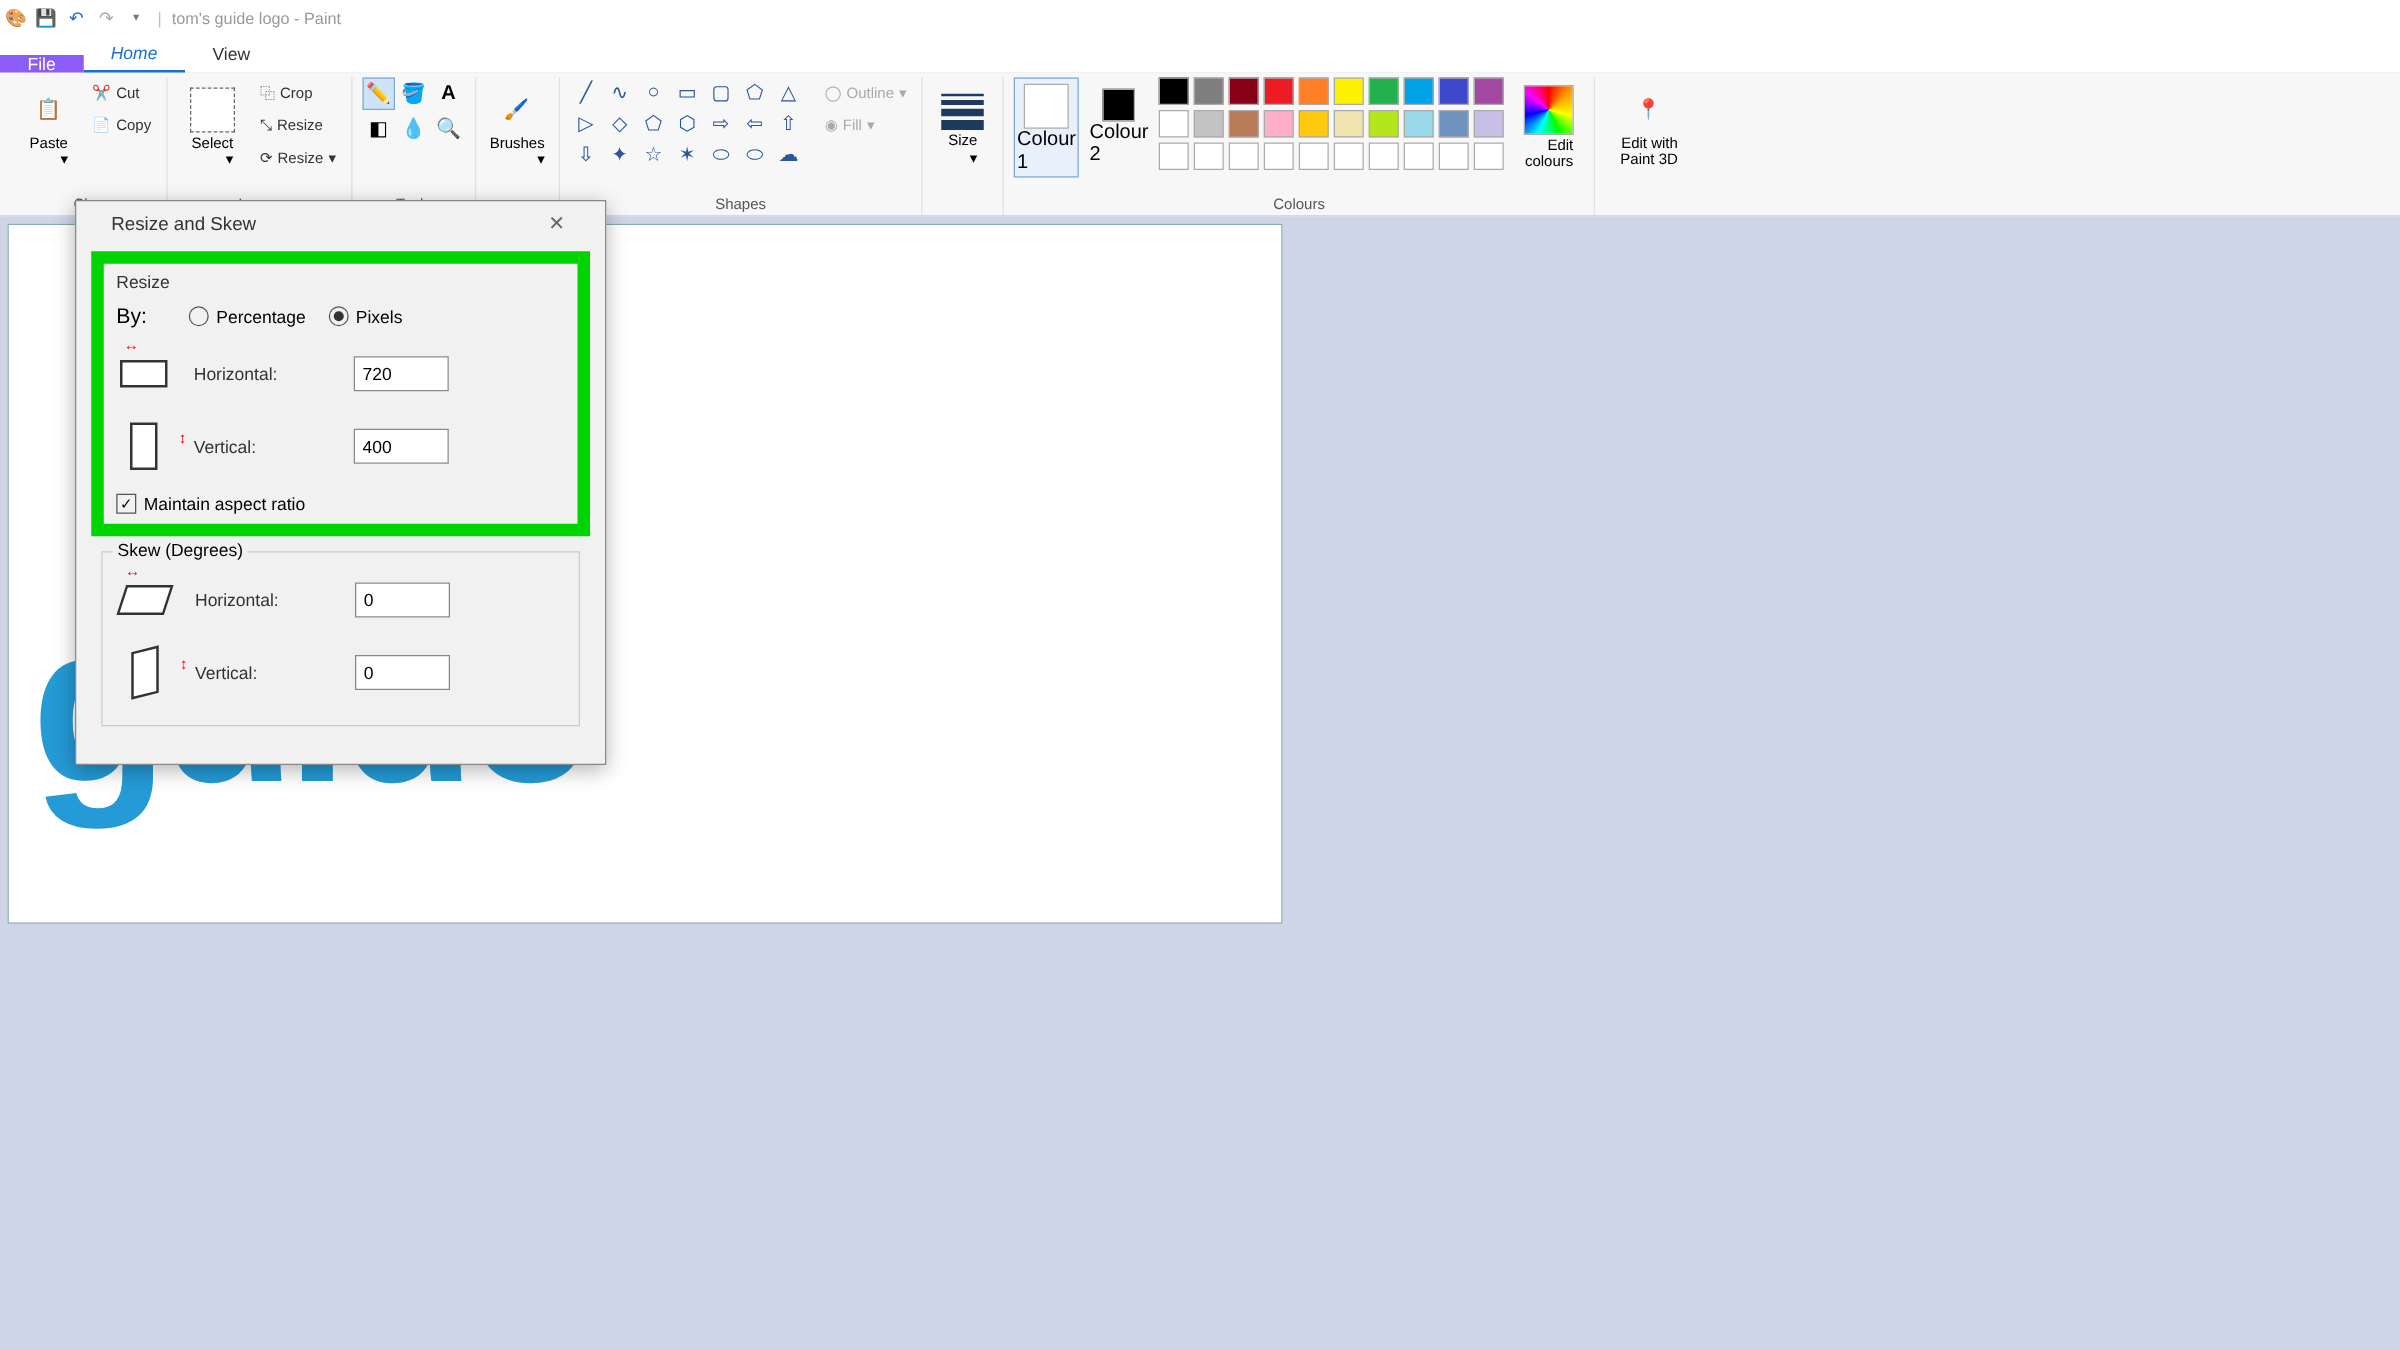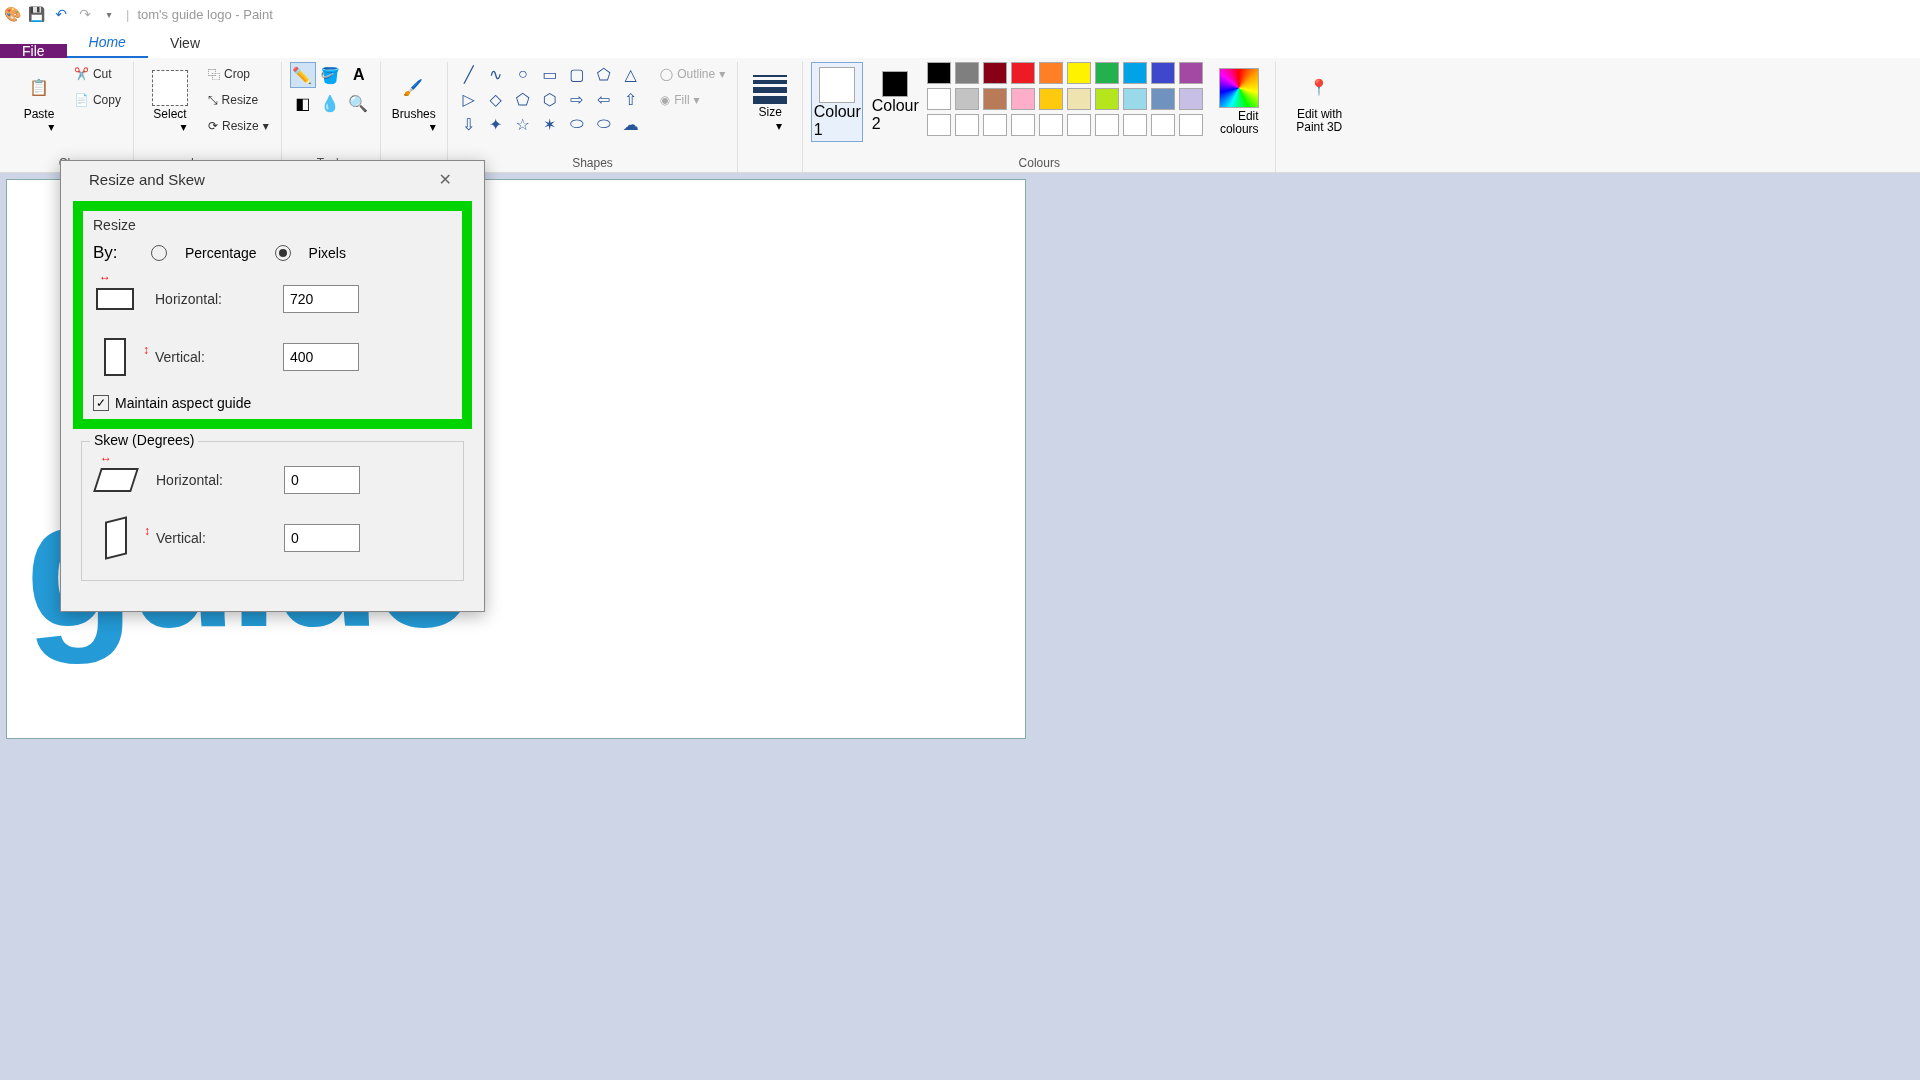--- a/index.html
+++ b/index.html
@@ -7,21 +7,21 @@
 
 
 .titlebar { height: 28px; background: #fff; display: flex; align-items: center; padding: 0 4px; font-size: 13px; color: #999; }
 .titlebar .qat { display: flex; gap: 6px; align-items: center; }
 .titlebar .sep { margin: 0 8px; color: #bbb; }
 .qat-icon { width: 18px; height: 18px; display: flex; align-items:center; justify-content:center; font-size: 14px; }
 
 
 .tabs { height: 30px; background: #fff; display: flex; align-items: stretch; font-size: 14px; }
 .tab { padding: 0 22px; display: flex; align-items: center; cursor: pointer; color: #333; }
-.tab.file { background: #701a75; color: #fff; margin-top: 16px; }
+.tab.file { background: #8b5cf6; color: #fff; margin-top: 16px; }
 .tab.active { border-bottom: 2px solid #1a6fd4; color: #1a6fd4; font-style: italic; }
 
 
 .ribbon { height: 115px; background: #f7f7f7; border-bottom: 1px solid #d9d9d9; display: flex; padding: 4px 6px 0 6px; }
 .group { display:flex; flex-direction:column; align-items:center; border-right:1px solid #e0e0e0; padding:0 8px; }
 .group:last-child { border-right:none; }
 .group-body { display:flex; align-items:flex-start; gap:6px; flex:1; }
 .group-label { font-size: 12px; color:#555; padding: 2px 0; }
 .bigbtn { display:flex; flex-direction:column; align-items:center; justify-content:center; width:50px; height:80px; cursor:pointer; }
 .bigbtn .ico { width:36px; height:36px; display:flex; align-items:center; justify-content:center; }
@@ -50,21 +50,21 @@
 .logo { position:absolute; left:18px; top:280px; font-weight:900; font-size:180px; letter-spacing:-8px; color:#249ad6; }
 
 
 .dialog { position:absolute; left:60px; top:160px; width:425px; background:#f1f1f1; border:1px solid #888; box-shadow:0 4px 16px rgba(0,0,0,.3); }
 .dlg-title { height:36px; display:flex; align-items:center; padding:0 28px; font-size:15px; color:#333; justify-content:space-between; }
 .dlg-close { font-size:16px; color:#666; cursor:pointer; padding:0 4px; }
 .dlg-body { padding: 8px 20px 14px 20px; }
 .highlight-box { border:10px solid #00d400; padding: 6px 10px 8px 10px; margin:-4px -8px 12px -8px; background:#f1f1f1; }
 .fieldset-label { font-size:14px; color:#333; margin-bottom:10px; }
 .row { display:flex; align-items:center; gap:18px; margin-bottom:16px; }
-.radio { display:flex; align-items:flex-end; gap:18px; font-size:14px; cursor:pointer;}
+.radio { display:flex; align-items:flex-end; gap:6px; font-size:14px; cursor:pointer;}
 .radio .r { width:16px; height:16px; border:1px solid #555; border-radius:50%; display:flex; align-items:center; justify-content:center;}
 .radio .r.sel::after { content:""; width:8px; height:8px; background:#333; border-radius:50%; }
 .fieldrow { display:flex; align-items:center; gap:18px; margin-bottom:18px; }
 .ico-box { width:44px; height:40px; display:flex; align-items:center; justify-content:center; position:relative;}
 .rect-h { width:38px; height:22px; border:2px solid #333; background:#fff; position:relative;}
 .rect-v { width:22px; height:38px; border:2px solid #333; background:#fff; }
 .arrow-h { position:absolute; top:-10px; left:6px; color:red; font-size:12px; font-weight:bold;}
 .arrow-v { position:absolute; right:-12px; top:6px; color:red; font-size:12px; font-weight:bold;}
 .flabel { width:110px; font-size:14px; color:#333; }
 .input { width:76px; height:28px; border:1px solid #888; padding:0 6px; font-size:14px; }
@@ -317,21 +317,21 @@
       <div class="fieldrow">
         <div class="ico-box">
           <div class="rect-v"></div>
             <span class="arrow-v">↕</span>
         </div>
         <span class="flabel">Vertical:</span>
         <input class="input" value="400" style="">
       </div>
       <label class="checkbox">
         <span class="cb">✓</span>
-          <span>Maintain aspect guide</span>
+          <span>Maintain aspect ratio</span>
       </label>
     </div>
 
     <div class="groupbox">
       <div class="gb-title">Skew (Degrees)</div>
       <div class="fieldrow">
         <div class="ico-box">
           <span class="arrow-h">↔</span>
             <div class="skew-h"></div>
         </div>

